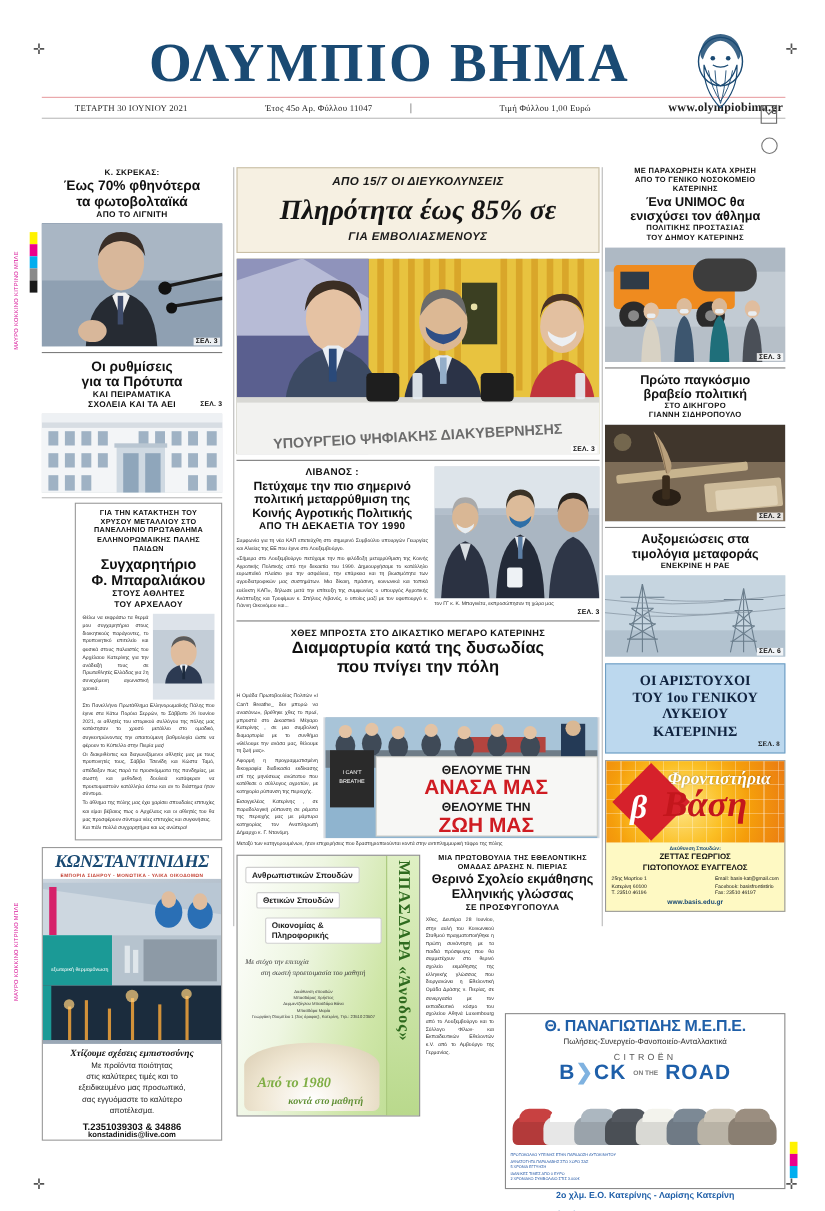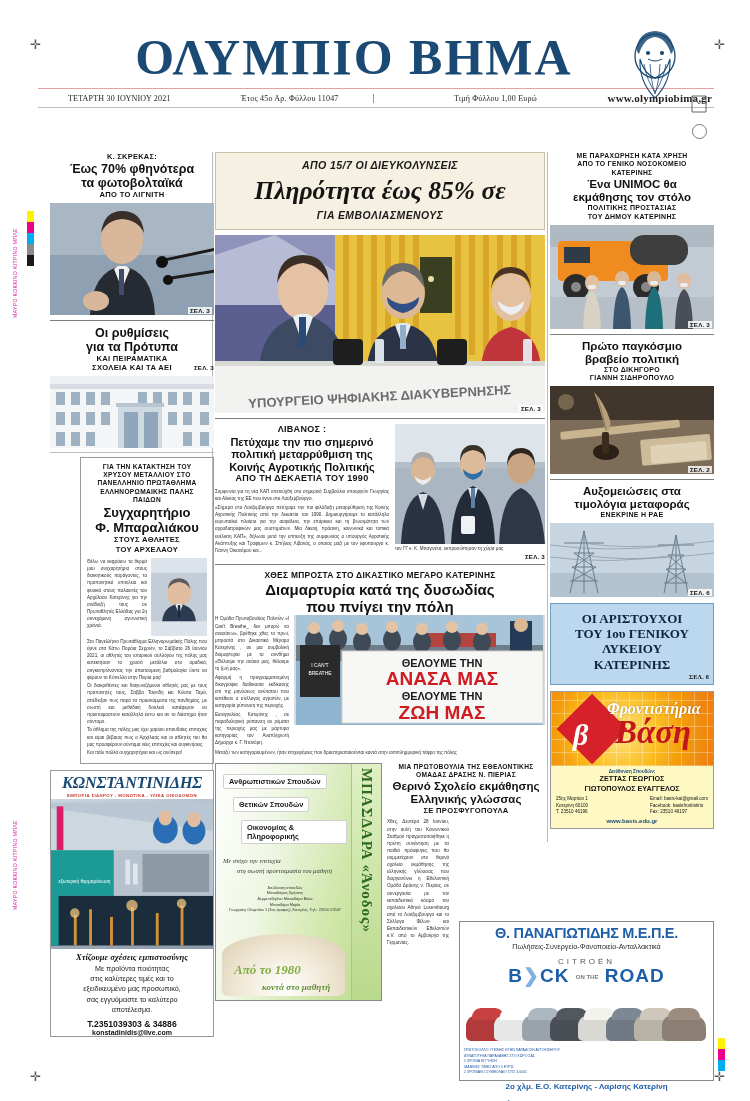--- a/index.html
+++ b/index.html
@@ -53,21 +53,21 @@
   .mast-info .site { font-weight: bold; font-size: 11px; letter-spacing: .2px; }
   .mast-rule2 { height: 1px; background: #bbb; }
   .elta {
     position: absolute; right: 2px; top: 60px; width: 26px; text-align: center;
   }
   .elta .circ { width: 15px; height: 15px; border: 1.4px solid #777; border-radius: 50%; margin: 4px auto 0; }
 
   
   .cols { position: absolute; left: 38px; top: 152px; width: 676px; height: 930px; }
 
-  .col-l { position: absolute; left: 12px;   top: 0; width: 164px; }
+  .col-l { position: absolute; left: 0;   top: 0; width: 164px; }
   .col-c { position: absolute; left: 177px; top: 0; width: 330px; }
   .col-r { position: absolute; left: 512px; top: 0; width: 164px; }
 
   .vline { position: absolute; top: 0; width: 1px; background: #b9b9b9; }
 
   
   .kicker { font-size: 7.4px; font-weight: bold; letter-spacing: .3px; text-align: center; color: #111; line-height: 1.25; }
   .hl { font-size: 14px; font-weight: bold; text-align: center; color: #111; line-height: 1.12; }
   .hl-sm { font-size: 11px; font-weight: bold; text-align: center; color: #111; line-height: 1.14; }
   .sub { font-size: 7.6px; font-weight: bold; text-align: center; color: #111; letter-spacing: .3px; line-height: 1.25; }
@@ -121,21 +121,21 @@
   .basi-word1 {
     position: absolute; left: 56px; top: 8px; font-family: "Liberation Serif", serif;
     font-style: italic; font-weight: bold; font-size: 16px; color: #ffffff;
     text-shadow: 0 0 2px rgba(0,0,0,.35);
   }
   .basi-b {
     position: absolute; left: 22px; top: 26px; font-family: "Liberation Serif", serif;
     font-weight: bold; font-style: italic; font-size: 30px; color: #ffffff;
   }
   .basi-word2 {
-    position: absolute; left: 64px; top: 22px; font-family: "Liberation Serif", serif;
+    position: absolute; left: 52px; top: 22px; font-family: "Liberation Serif", serif;
     font-style: italic; font-weight: bold; font-size: 33px; color: #c3161c;
   }
   .basi-info { padding: 3px 5px 4px; text-align: center; }
   .basi-info .lbl { font-size: 4.6px; font-weight: bold; color: #1a4a73; }
   .basi-info .nm  { font-size: 7.2px; font-weight: bold; color: #111; line-height: 1.3; }
   .basi-grid { display: flex; justify-content: space-between; font-size: 4.6px; color: #111; margin-top: 3px; text-align: left; line-height: 1.45; }
   .basi-web { font-size: 6px; font-weight: bold; color: #1a4a73; margin-top: 2px; }
 
   
   .kon { border: 1px solid #9a9a9a; background: #fff; }
@@ -522,21 +522,21 @@
         </div>
       </div>
 
       <div class="rule" style="margin-top:4px;"></div>
 
       <div>
         <div class="kicker" style="font-size:8.4px;">ΧΘΕΣ ΜΠΡΟΣΤΑ ΣΤΟ ΔΙΚΑΣΤΙΚΟ ΜΕΓΑΡΟ ΚΑΤΕΡΙΝΗΣ</div>
         <div class="hl" style="font-size:15px;margin-top:1px;">Διαμαρτυρία κατά της δυσωδίας</div>
         <div class="hl" style="font-size:15px;">που πνίγει την πόλη</div>
 
-        <div style="display:flex;gap:5px;margin-top:0;">
+        <div style="display:flex;gap:5px;margin-top:14px;align-items:flex-end;">
           <div class="body-text" style="width:74px;">
             <p>Η Ομάδα Πρωτοβουλίας Πολιτών «I Can't Breathe_ δεν μπορώ να ανασάνω», βρέθηκε χθες το πρωί, μπροστά στο Δικαστικό Μέγαρο Κατερίνης , σε μια συμβολική διαμαρτυρία με το συνθήμα «Θέλουμε την ανάσα μας, θέλουμε τη ζωή μας».</p>
             <p>Αφορμή η προγραμματισμένη δικογραφία διαδικασία εκδίκασης επί της μηνύσεως ανώτατου που κατέθεσε ο σύλλογος αγροτών, με κατηγορία ρύπανση της περιοχής.</p>
             <p>Εισαγγελέας Κατερίνης , σε παραδολογική ρύπανση σε ρέματα της περιοχής μας με μάρτυρα κατηγορίας τον Αναπληρωτή Δήμαρχο κ. Γ. Ντανόμη.</p>
           </div>
           <div style="flex:1;">
             <div class="photo" style="height:110px;">
               <svg viewBox="0 0 247 110" width="100%" height="110">
                 <rect width="247" height="110" fill="#8fb4cf"></rect>
                 <rect y="0" width="247" height="34" fill="#a8c4d8"></rect>
@@ -615,21 +615,21 @@
       </div>
     </div>
 
     <div class="col-r">
 
       <div>
         <div class="kicker" style="font-size:6.8px;">ΜΕ  ΠΑΡΑΧΩΡΗΣΗ ΚΑΤΑ ΧΡΗΣΗ</div>
         <div class="kicker" style="font-size:6.8px;">ΑΠΟ ΤΟ ΓΕΝΙΚΟ ΝΟΣΟΚΟΜΕΙΟ</div>
         <div class="kicker" style="font-size:6.8px;">ΚΑΤΕΡΙΝΗΣ</div>
         <div class="hl" style="font-size:11.5px;margin-top:1px;">Ένα UNIMOC θα</div>
-        <div class="hl" style="font-size:11.5px;">εκμάθησης τον στόλο</div>
+        <div class="hl" style="font-size:11.5px;">ενισχύσει τον άθλημα</div>
         <div class="sub" style="font-size:7px;">ΠΟΛΙΤΙΚΗΣ  ΠΡΟΣΤΑΣΙΑΣ</div>
         <div class="sub" style="font-size:7px;">ΤΟΥ ΔΗΜΟΥ ΚΑΤΕΡΙΝΗΣ</div>
         <div class="photo" style="height:104px;margin-top:3px;">
           <svg viewBox="0 0 164 104" width="164" height="104">
             <rect width="164" height="104" fill="#c2cbd3"></rect>
             <rect y="0" width="164" height="22" fill="#aeb9c4"></rect>
             <rect x="8" y="16" width="110" height="40" rx="4" fill="#ef8b1f"></rect>
             <rect x="14" y="22" width="26" height="16" fill="#2f3b47"></rect>
             <rect x="80" y="10" width="58" height="30" rx="14" fill="#3d3d3d"></rect>
             <circle cx="26" cy="62" r="13" fill="#2b2b2b"></circle>

